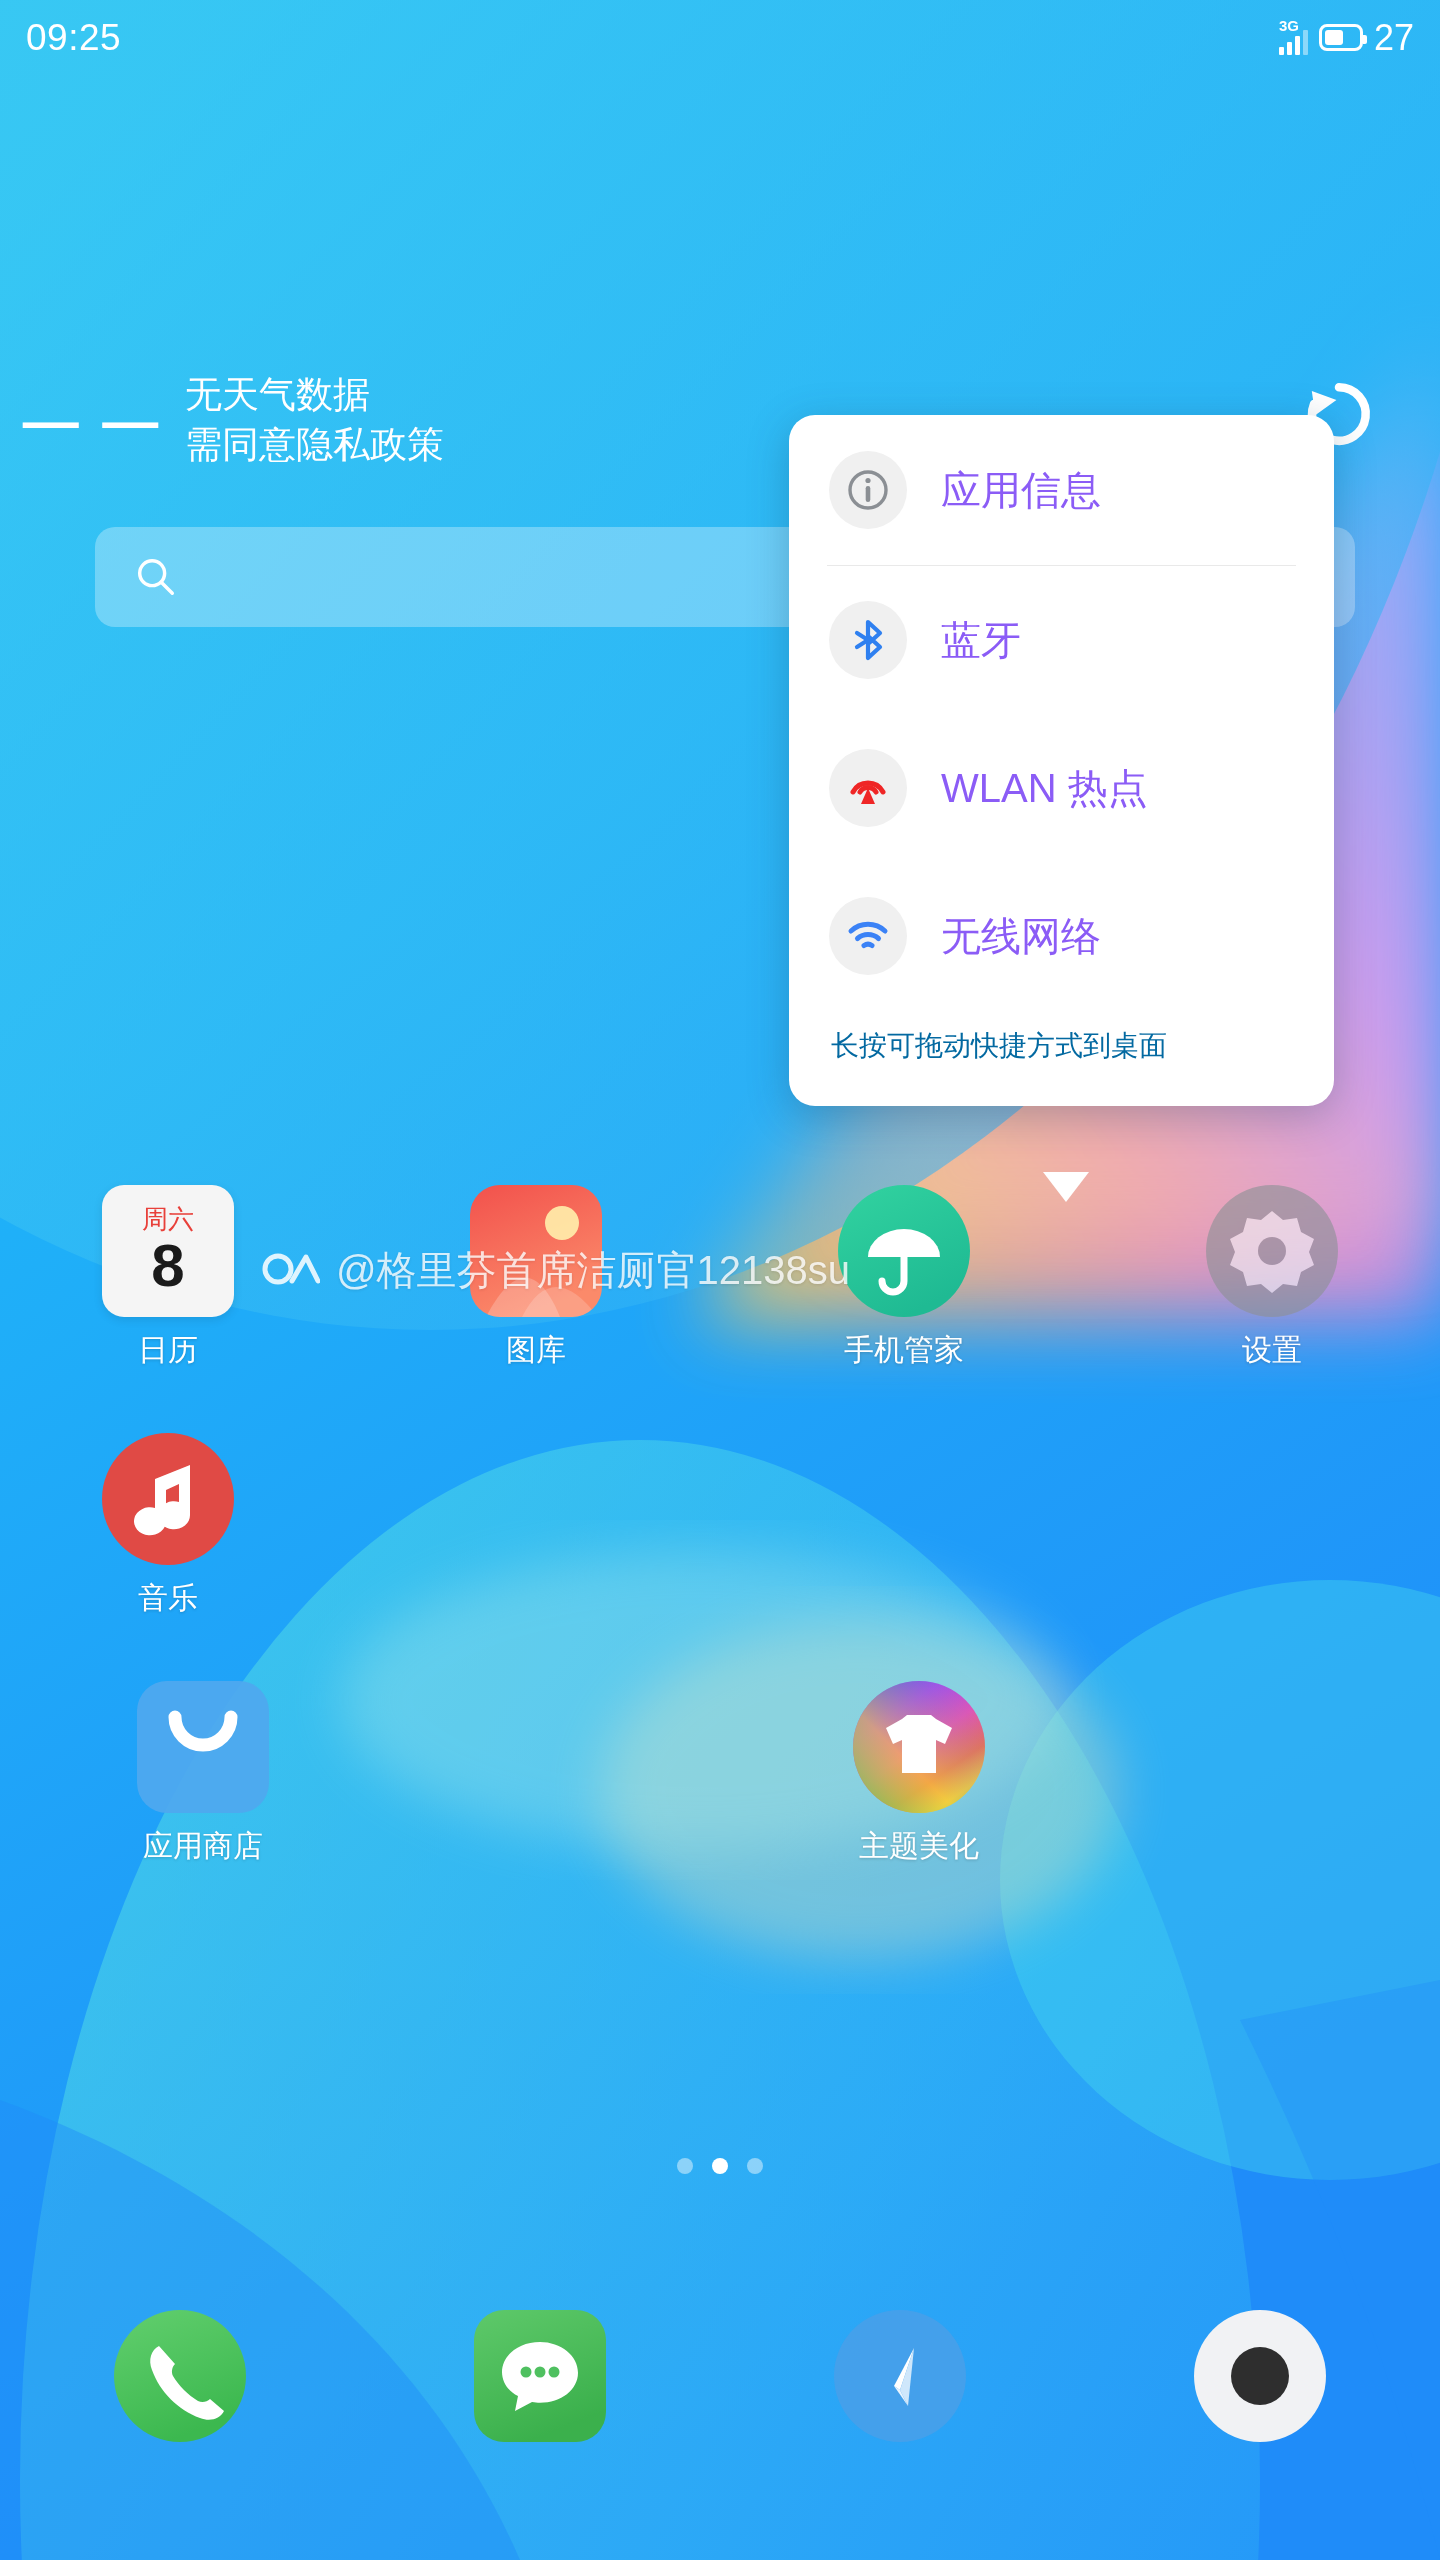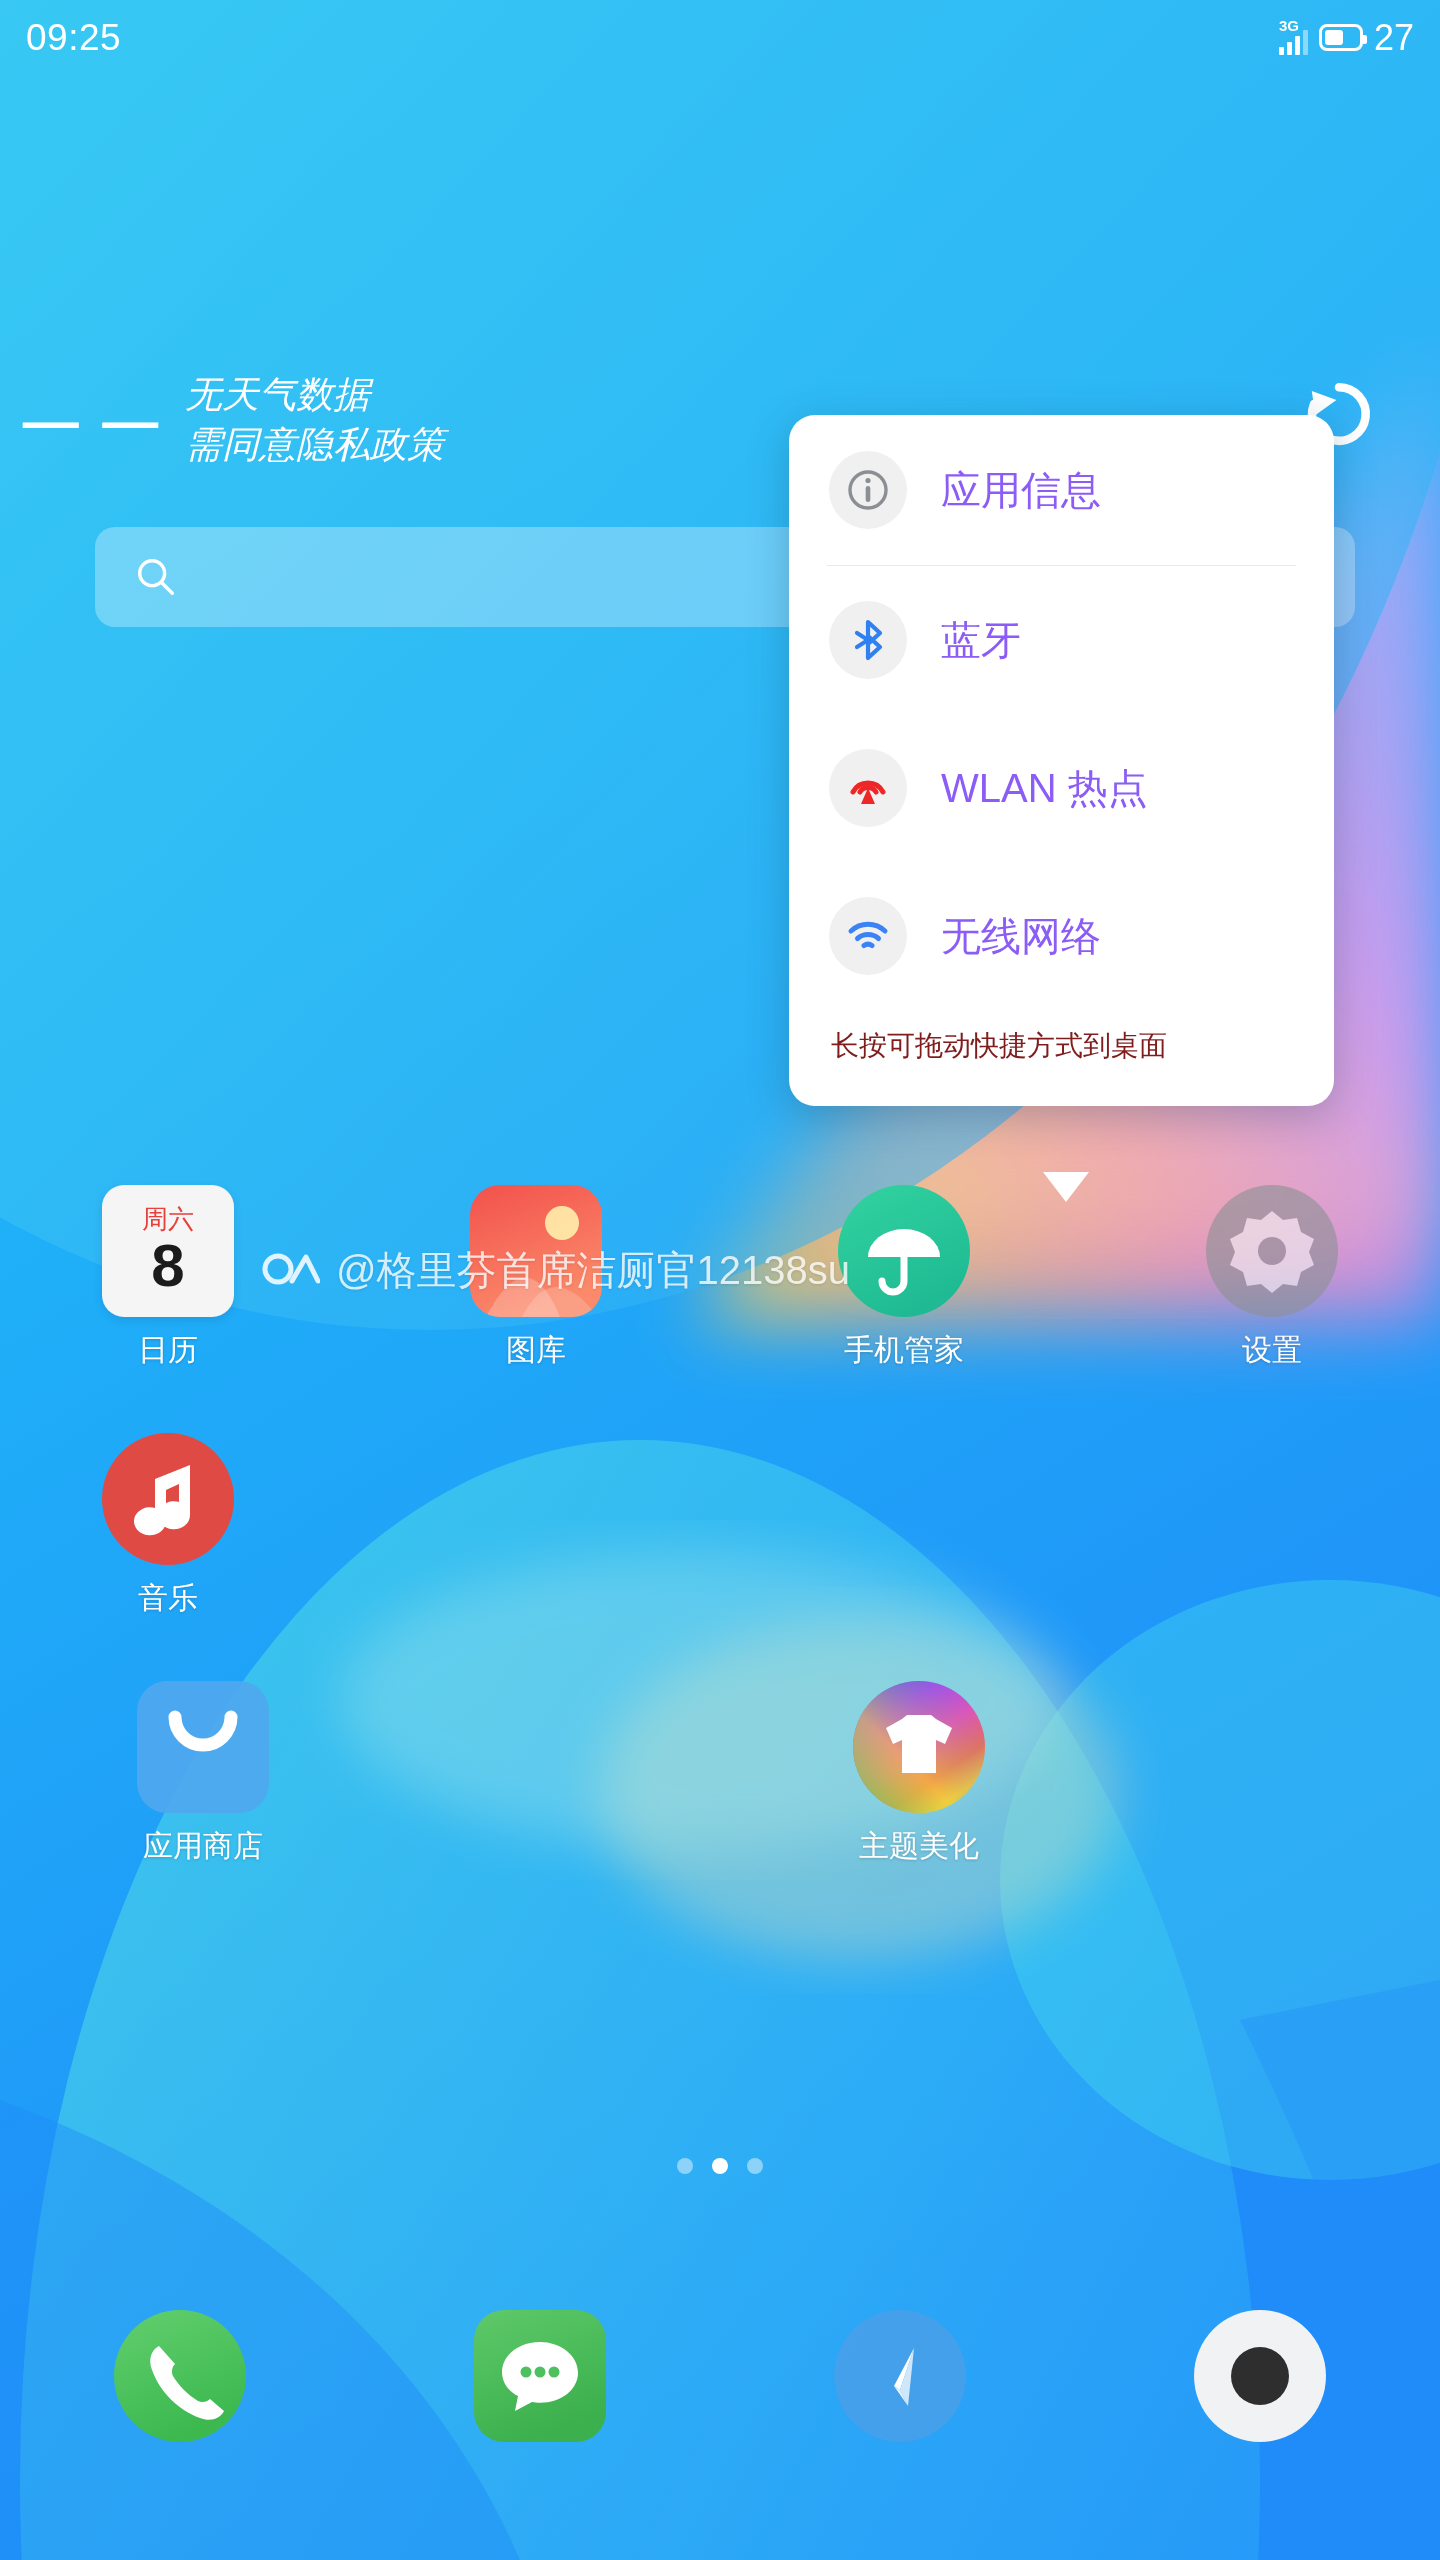--- a/index.html
+++ b/index.html
@@ -39,21 +39,21 @@
   .batt .fill{ height:100%; width:55%; background:#fff; border-radius:3px;}
   .sb-batt-num{ font-size:36px; line-height:1; }
 
   
   .weather {
     position:absolute; left:0; top:355px; width:1440px; height:130px; z-index:10;
     display:flex; align-items:center; color:#fff;
   }
   .w-temp { width:185px; text-align:center; font-size:56px; letter-spacing:4px;
             font-weight:700; color:#fff; }
-  .w-texts { display:flex; flex-direction:column; gap:6px;font-style:italic; }
+  .w-texts { display:flex; flex-direction:column; gap:6px; }
   .w-l1,.w-l2 { font-size:37px; line-height:1.18; font-weight:400; }
   .w-refresh { position:absolute; right:62px; top:20px; width:78px; height:78px; }
 
   
   .searchbar {
     position:absolute; left:95px; top:527px; width:1260px; height:100px;
     background:rgba(255,255,255,0.30); border-radius:20px; z-index:10;
     display:flex; align-items:center; padding:0 38px;
   }
   .searchbar .s-icon { width:46px; height:46px; }
@@ -108,21 +108,21 @@
   .menu-item {
     display:flex; align-items:center; height:148px; padding:0 40px; gap:34px;
   }
   .menu-item:first-child{ height:150px; }
   .mi-icon {
     width:78px;height:78px;border-radius:50%;background:#f0f0f0;
     display:flex;align-items:center;justify-content:center; flex:none;
   }
   .mi-label { font-size:40px; color:#8b5cf6; line-height:1; white-space:nowrap; }
   .menu-div { height:1px; background:#e9e9e9; margin:0 38px; }
-  .menu-hint { font-size:28px; color:#7f1d1d; padding:22px 0 46px 42px; line-height:1; }
+  .menu-hint { font-size:28px; color:#0369a1; padding:22px 0 46px 42px; line-height:1; }
 
   
   .watermark {
     position:absolute; left:262px; top:1248px; z-index:30;
     display:flex; align-items:flex-end; gap:16px;
     color:rgba(255,255,255,.80); font-size:40px; line-height:1;
     text-shadow:0 1px 3px rgba(0,0,0,.10); pointer-events:none;
   }
   .wm-logo { width:58px; height:42px; flex:none; }
 </style>

